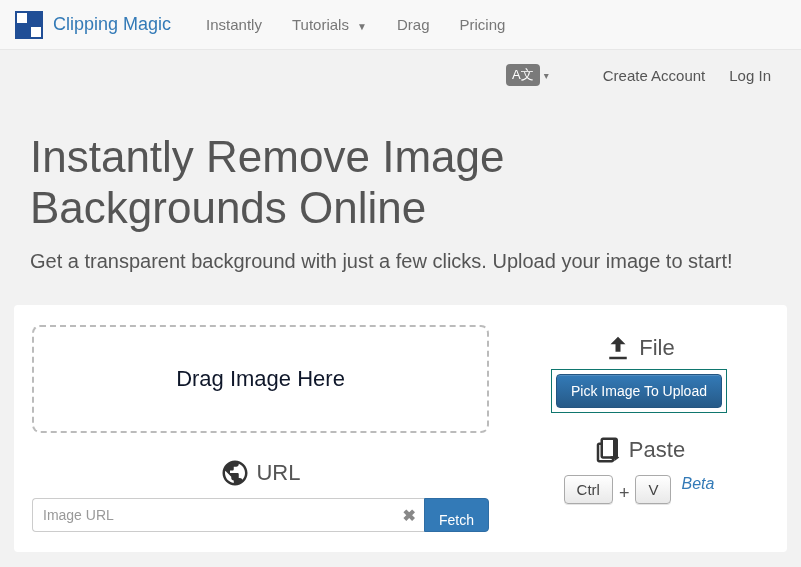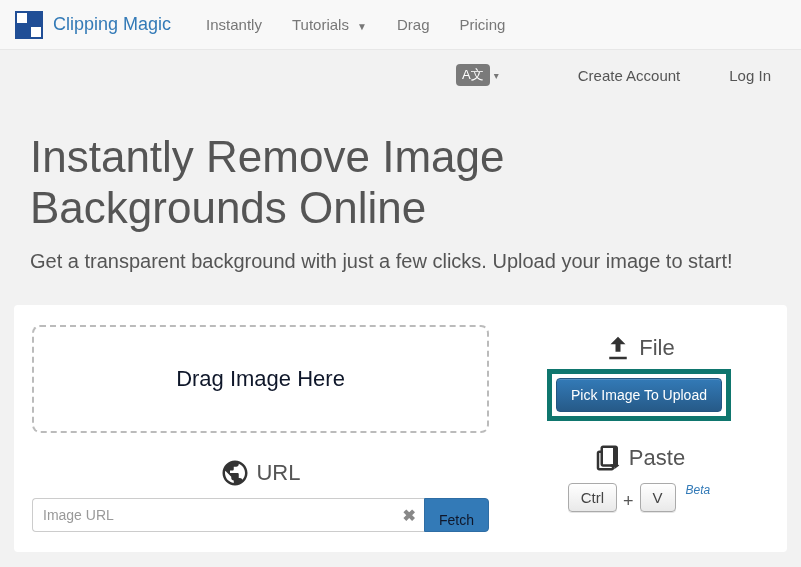--- a/index.html
+++ b/index.html
@@ -57,21 +57,20 @@
       color: #777;
       padding: 15px;
       font-size: 15px;
       cursor: pointer;
     }
     .sub-nav {
       display: flex;
       justify-content: flex-end;
       align-items: center;
       padding: 14px 30px 6px;
-      gap: 25px;
     }
     .lang {
       display: flex;
       align-items: center;
       color: #555;
       margin-right: 30px;
       cursor: pointer;
     }
     .lang-icon {
       background: #7a7a7a;
@@ -173,34 +172,34 @@
       right: 8px;
       top: 50%;
       transform: translateY(-50%);
       color: #888;
       font-size: 16px;
       font-weight: bold;
       cursor: pointer;
     }
     .fetch-btn {
       background: #337ab7;
-      color: #0f172a;
+      color: #ffffff;
       border: 1px solid #2e6da4;
       padding: 13px 14px;
       border-radius: 0 4px 4px 0;
       font-size: 14px;
       cursor: pointer;
       height: 34px;
     }
     .file-head {
       margin-top: 8px;
       margin-bottom: 6px;
     }
     .highlight-box {
-      border: 5px solid #0f766e;
+      border: 1px solid #0f766e;
       padding: 4px;
       display: inline-block;
     }
     .pick-btn {
       background: linear-gradient(to bottom, #337ab7, #265a88);
       color: #fff;
       border: 1px solid #245580;
       padding: 8px 14px;
       border-radius: 4px;
       font-size: 14px;
@@ -225,21 +224,21 @@
       color: #444;
       box-shadow: 0 1px 0 rgba(0,0,0,0.1);
     }
     .plus {
       font-size: 18px;
       color: #555;
     }
     .beta {
       color: #337ab7;
       font-style: italic;
-      font-size: 12px;
+      font-size: 16px;
       margin-left: 4px;
       align-self: flex-start;
     }
     .icon-svg { width: 30px; height: 30px; }
   </style>
 </head>
 <body>
 
 <nav class="top-nav">
   <div class="brand">

